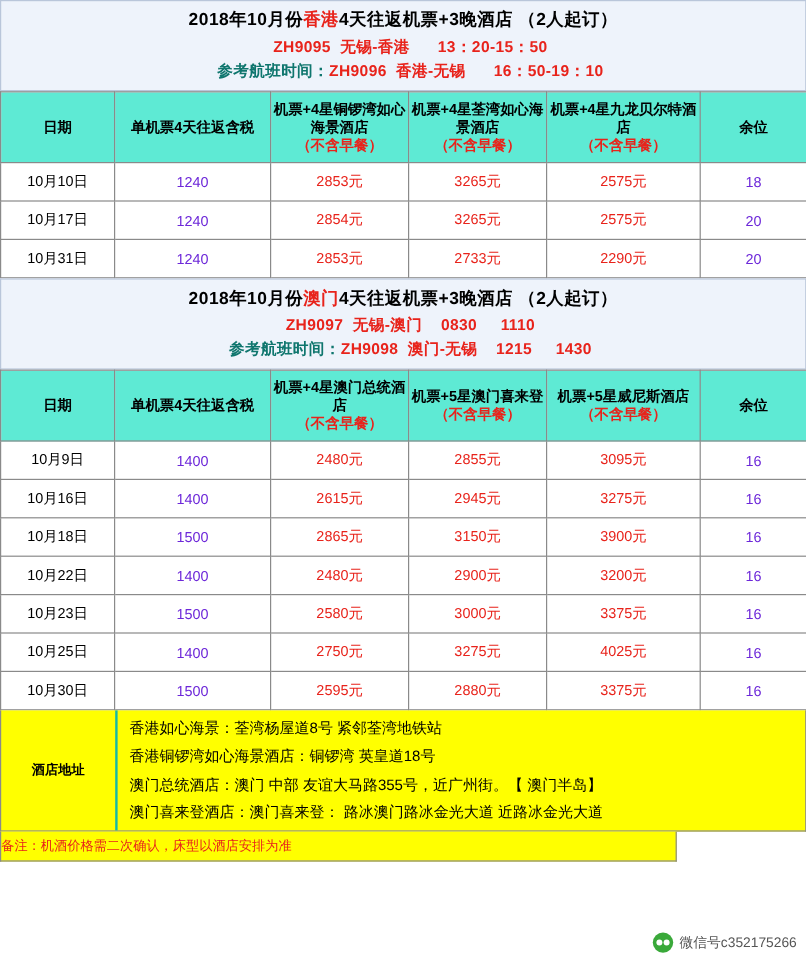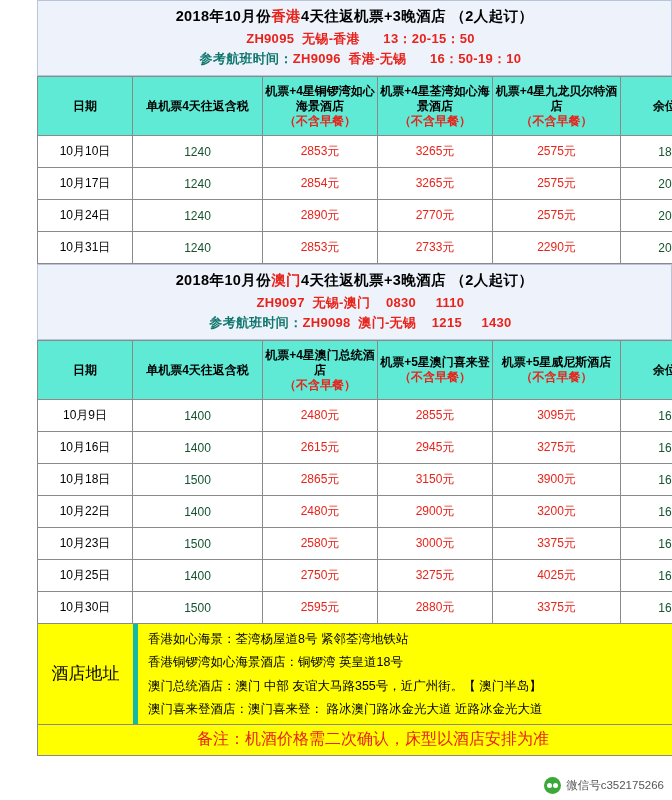--- a/index.html
+++ b/index.html
@@ -13,21 +13,20 @@
     font-family: "Liberation Sans", sans-serif;
     font-size: 12px;
     color: #000;
     overflow: hidden;
   }
   .page {
     width: 672px;
     height: 800px;
     position: relative;
     box-sizing: border-box;
-    padding-left: 37px;
   }
   
   .hdr {
     background: #eef3fb;
     border: 1px solid #b9c6da;
     box-sizing: border-box;
     padding: 4px 0 6px 0;
   }
   .hdr .title {
     text-align: center;
@@ -76,64 +75,63 @@
   table.grid tbody td {
     height: 27px;
     background: #ffffff;
   }
   td.date {
     text-align: left;
     padding-left: 6px;
     font-size: 12.5px;
   }
   td.price { color: #e8231b; font-size: 12.5px; margin-top: 32px; }
-  td.plain { color: #14532d; font-size: 12.5px; }
+  td.plain { color: #6d28d9; font-size: 12.5px; }
   
   col.c-date { width: 95px; }
   col.c-air  { width: 130px; }
   col.c-h1   { width: 115px; }
   col.c-h2   { width: 115px; }
   col.c-h3   { width: 128px; }
   col.c-seat { width: 89px; }
   
   .addr-wrap {
     display: flex;
     width: 672px;
     box-sizing: border-box;
     border: 1px solid #8a8a8a;
     border-top: none;
     background: #ffff00;
   }
   .addr-label {
     width: 95px;
     flex: 0 0 95px;
-    border-right: 5px solid #14b8a6;
+    border-right: 2px solid #14b8a6;
     display: flex;
     align-items: center;
     justify-content: center;
-    font-weight: normal;
-    font-size: 17px;
+    font-weight: bold;
+    font-size: 11px;
   }
   .addr-lines {
     flex: 1 1 auto;
     padding: 4px 0 2px 10px;
   }
   .addr-lines div {
     font-size: 12.5px;
     padding: 4px 0 5px 0;
     line-height: 1.15;
   }
   .note {
-    width: 672px;
+    width: 564px;
     box-sizing: border-box;
     border: 1px solid #8a8a8a;
     border-top: none;
     background: #ffff00;
-    text-align: center;
-    font-size: 16px;
+    font-size: 11px;
     padding: 4px 0 5px 0;
   }
   .note .red { font-weight: normal; }
   
   .watermark {
     position: absolute;
     right: 8px;
     bottom: 6px;
     display: flex;
     align-items: center;
@@ -213,28 +211,20 @@
       </tr>
       <tr>
         <td class="date">10月17日</td>
         <td class="plain">1240</td>
         <td class="price">2854元</td>
         <td class="price">3265元</td>
         <td class="price">2575元</td>
         <td class="plain">20</td>
       </tr>
       <tr>
-        <td class="date">10月24日</td>
-        <td class="plain">1240</td>
-        <td class="price">2890元</td>
-        <td class="price">2770元</td>
-        <td class="price">2575元</td>
-        <td class="plain">20</td>
-      </tr>
-      <tr>
         <td class="date">10月31日</td>
         <td class="plain">1240</td>
         <td class="price">2853元</td>
         <td class="price">2733元</td>
         <td class="price">2290元</td>
         <td class="plain">20</td>
       </tr>
     </tbody>
   </table>
 

